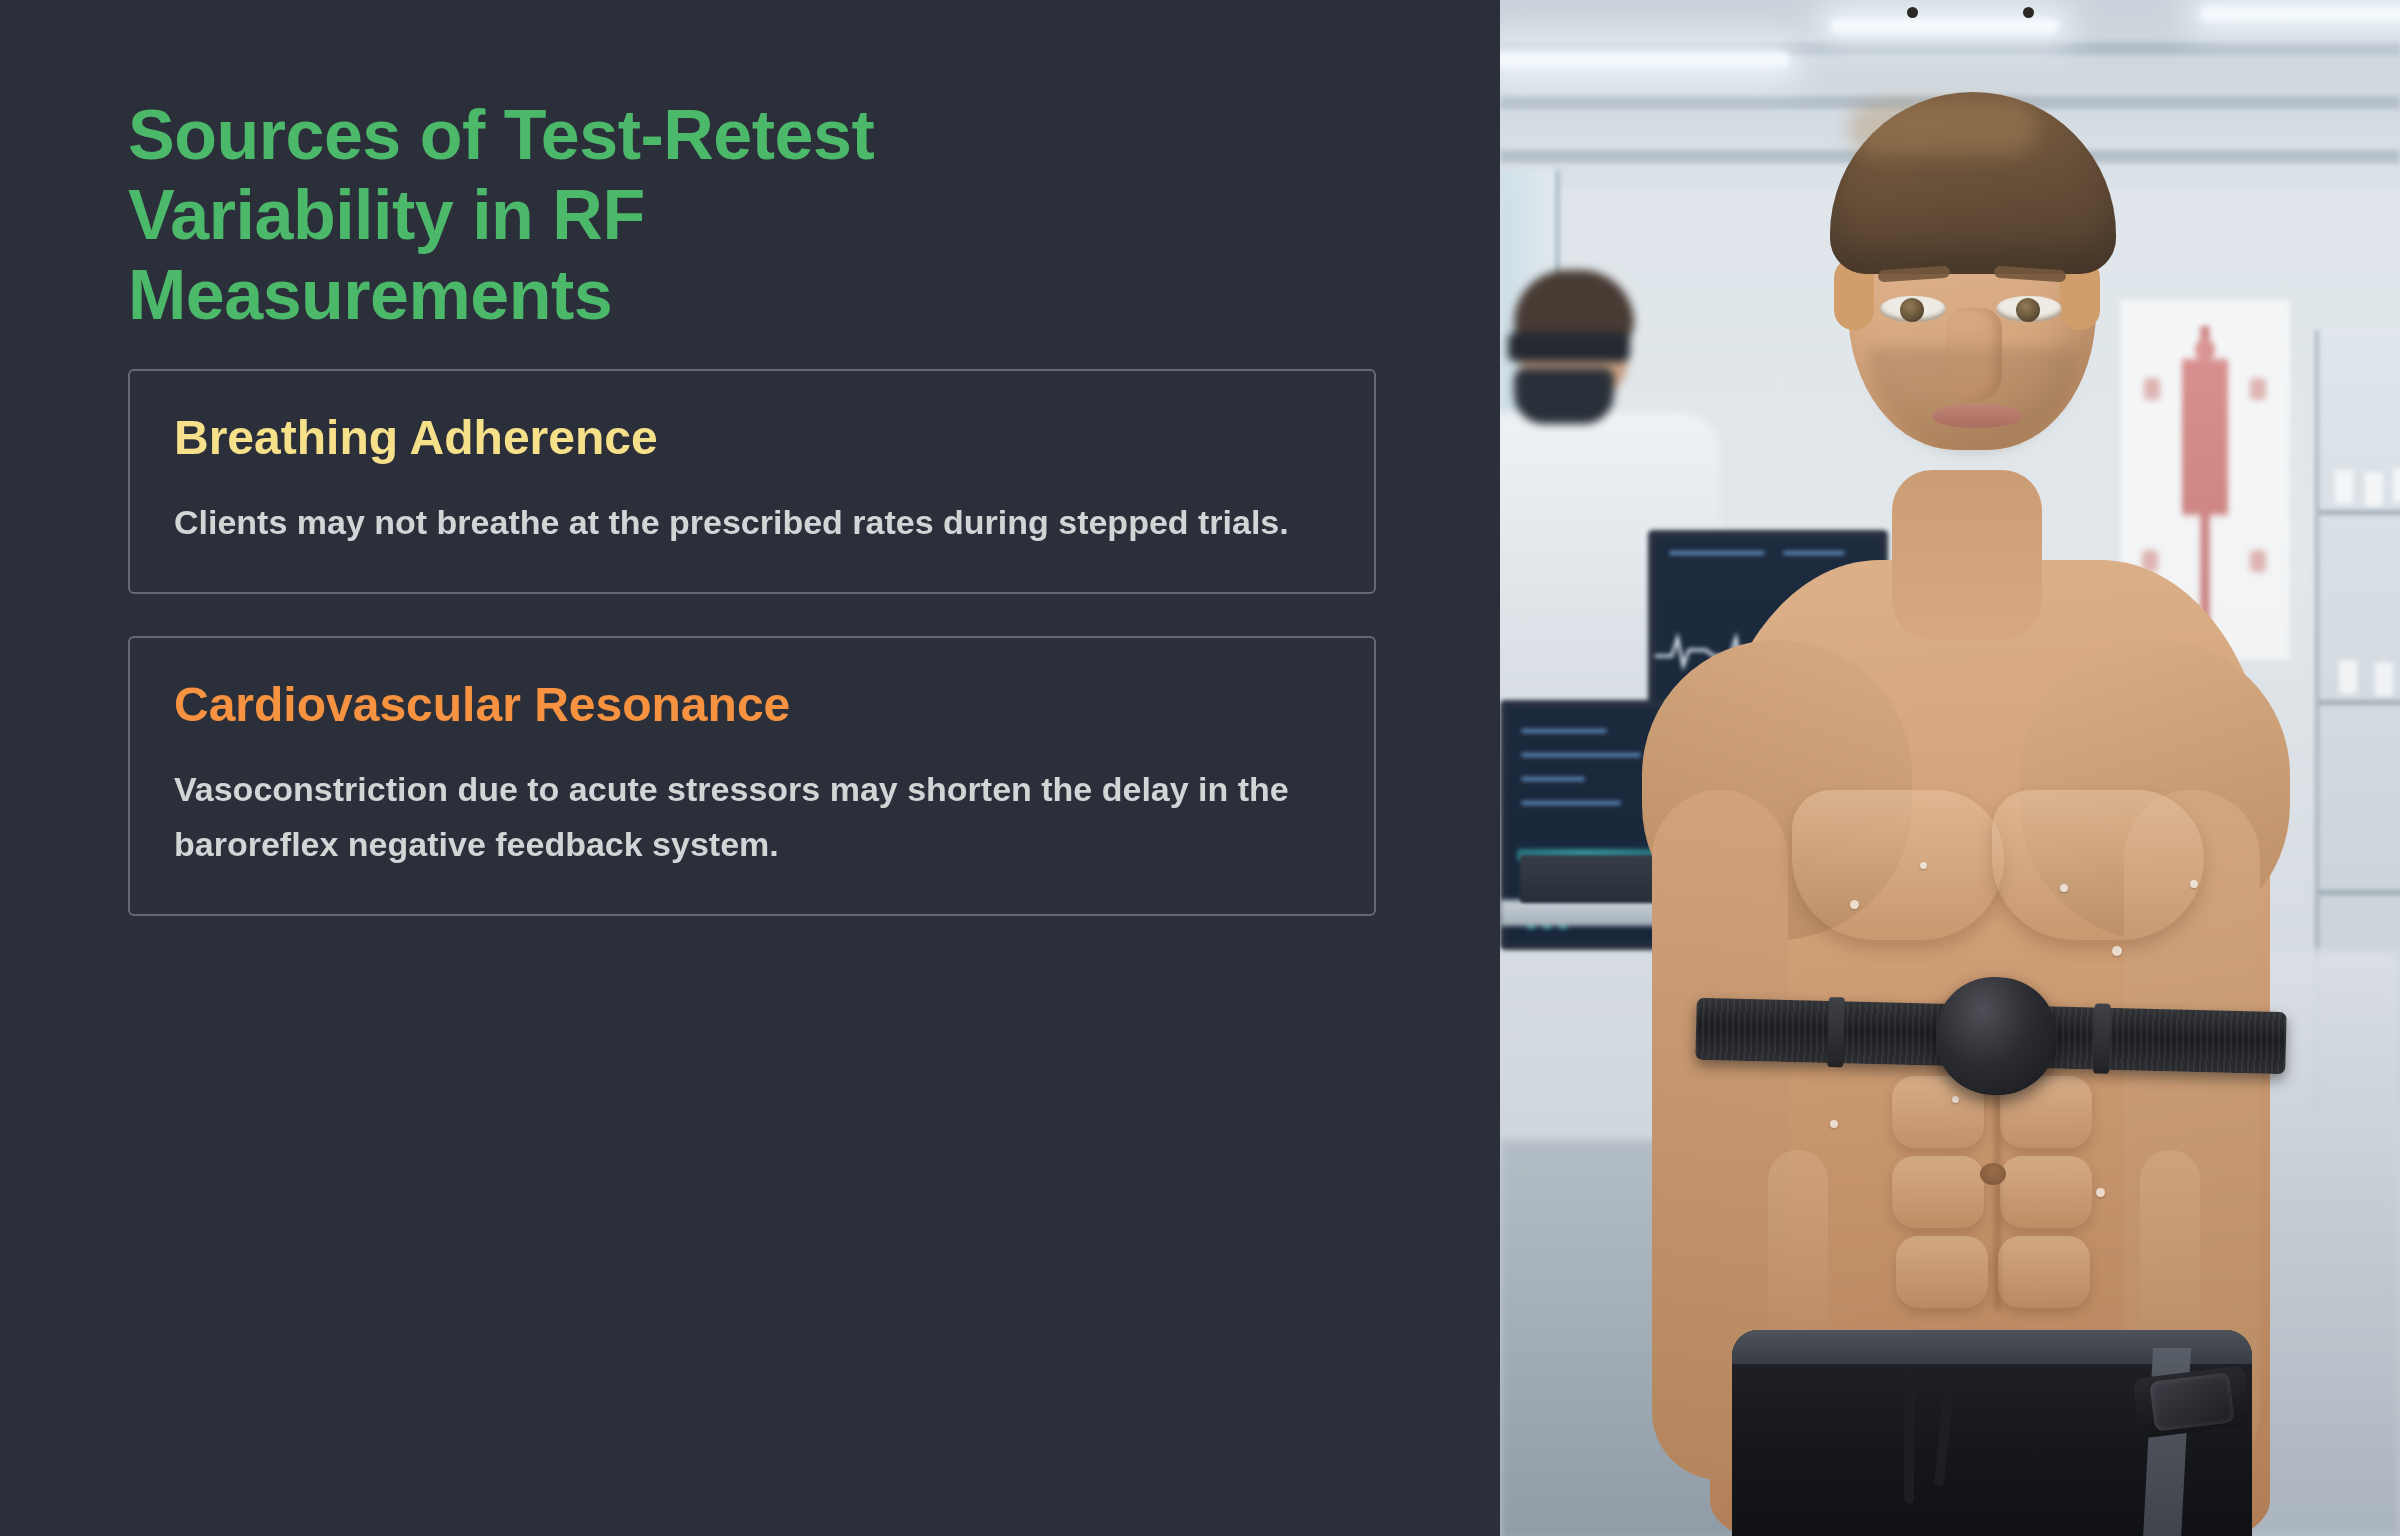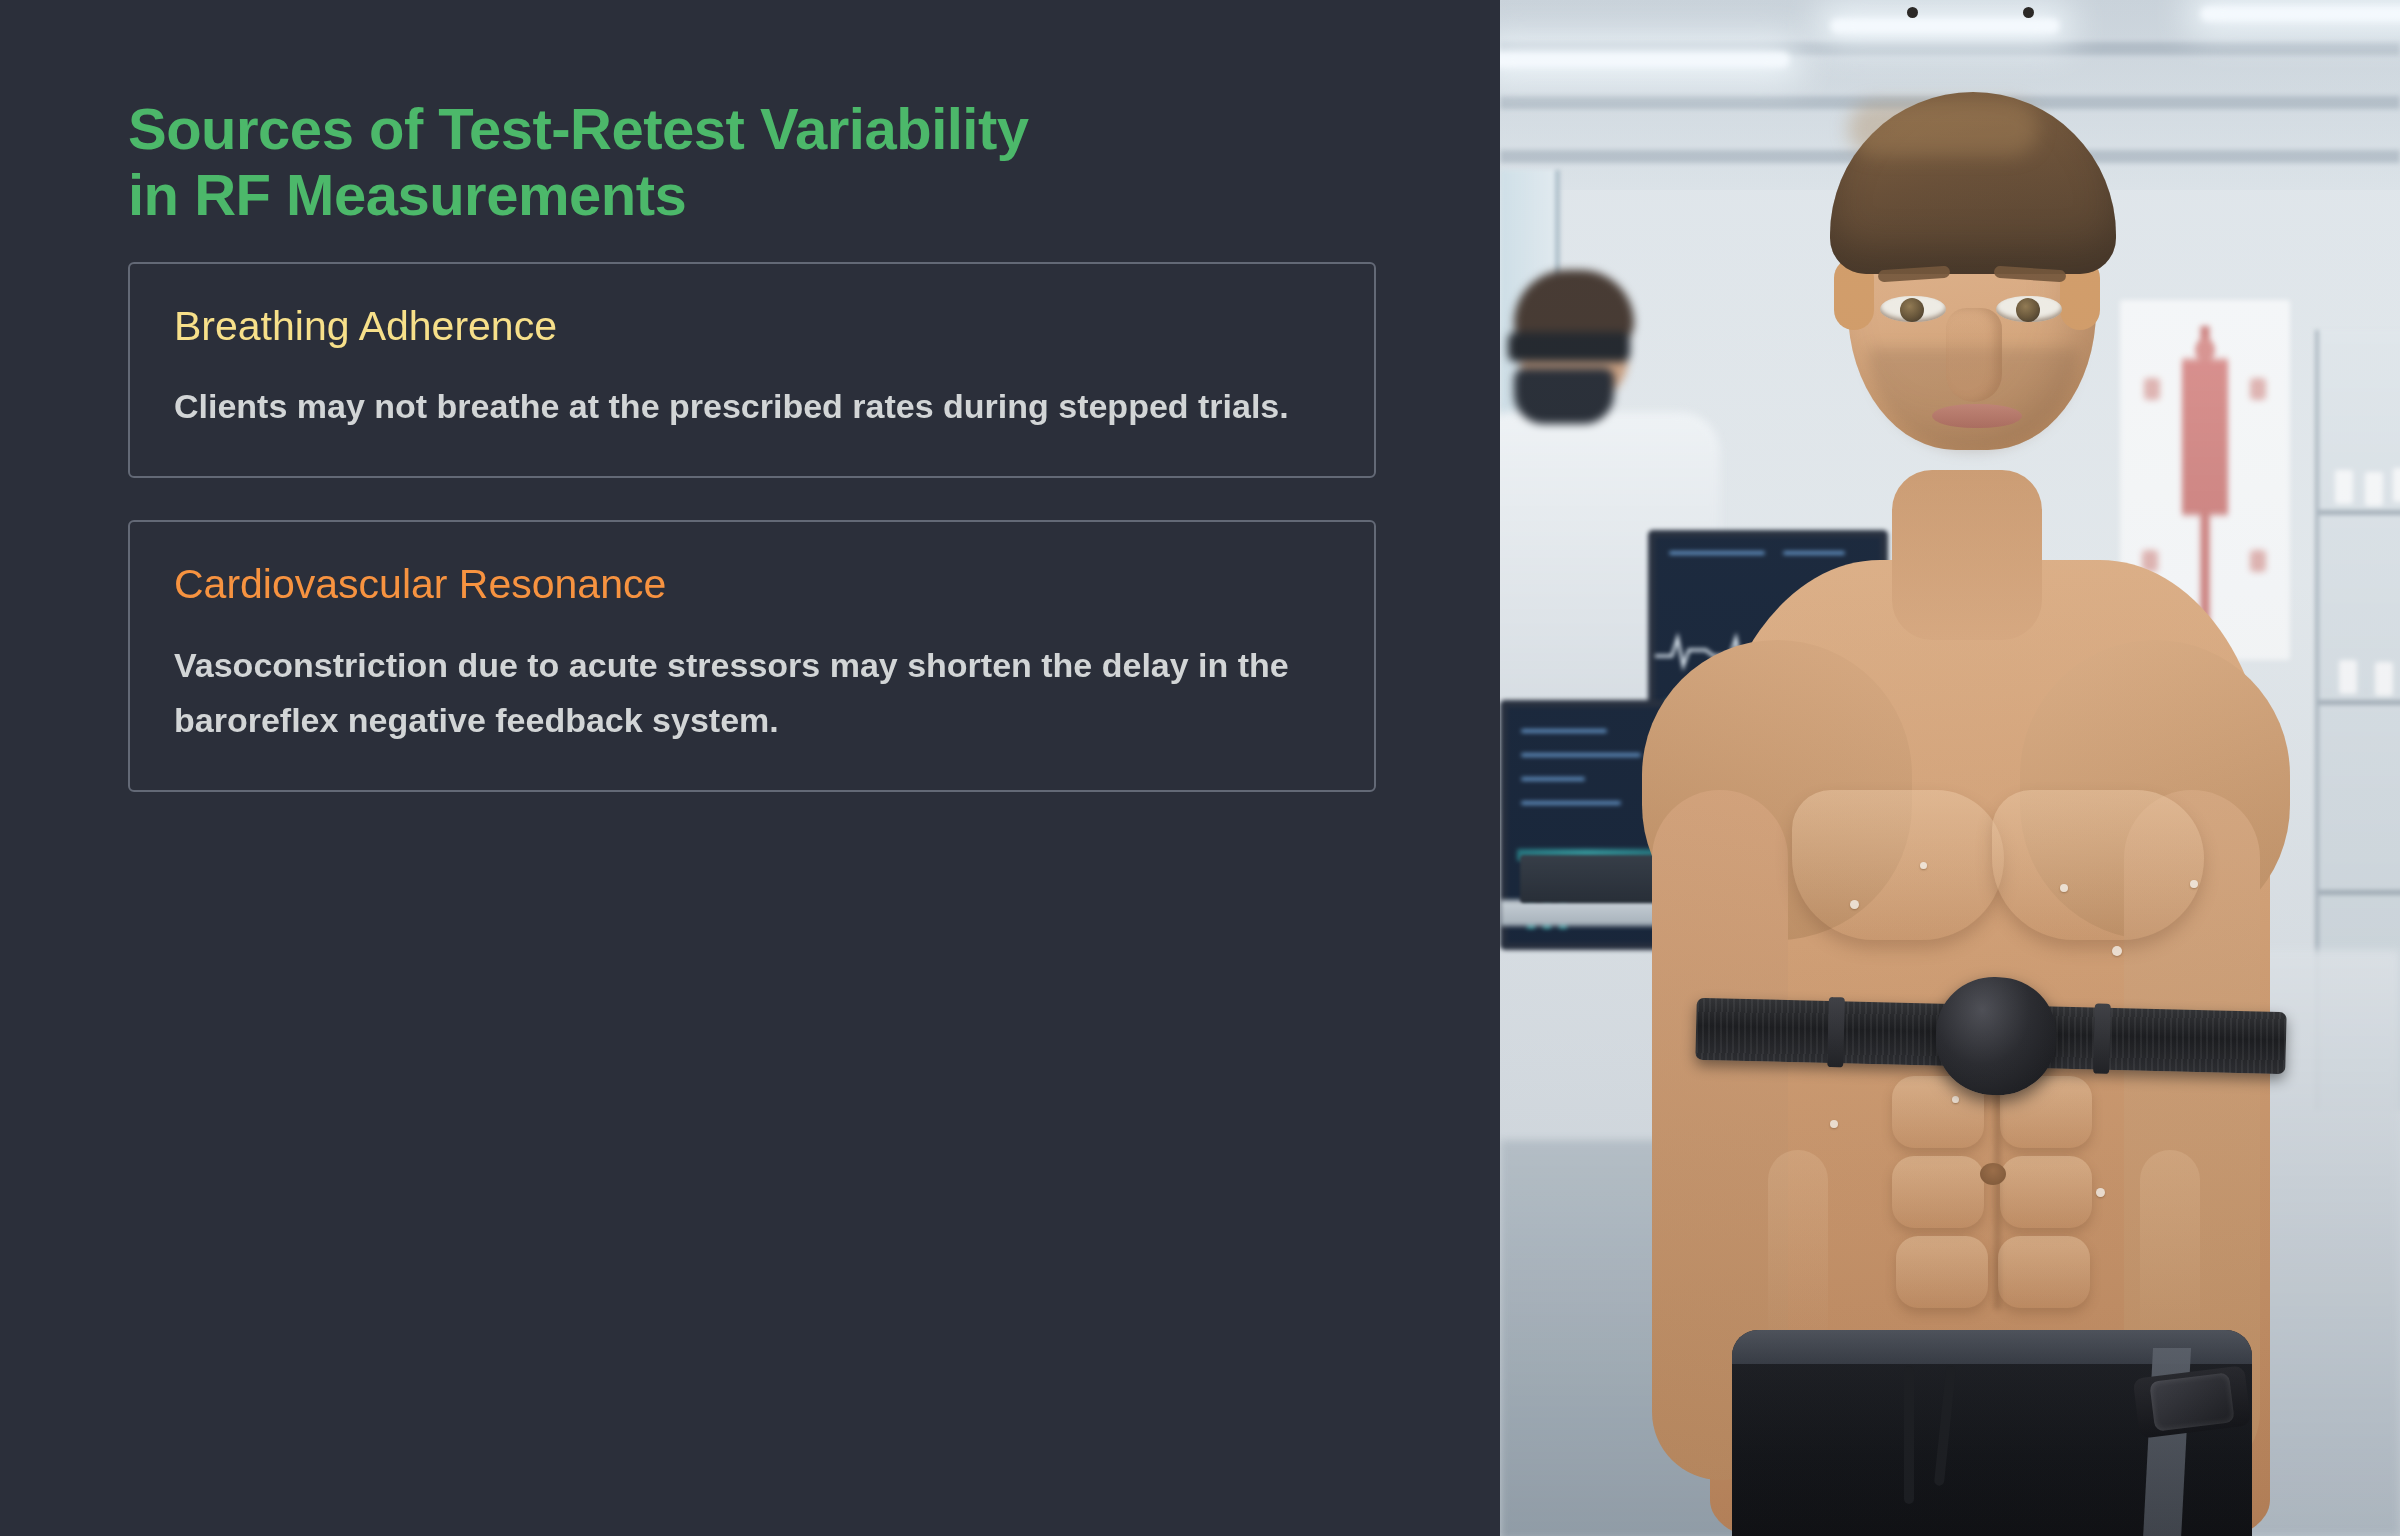--- a/index.html
+++ b/index.html
@@ -25,21 +25,21 @@
     width:1500px;
     height:1536px;
     background:#2b2f3a;
     padding:96px 128px 0 128px;
     position:relative;
     flex:0 0 1500px;
   }
 
   .slide-title {
     color:#4cb86a;
-    font-size:58px;
+    font-size:70px;
     font-weight:700;
     line-height:1.14;
     letter-spacing:-0.5px;
     max-width:960px;
     margin-bottom:34px;
   }
 
   .slide-subtitle {
     color:#f1f2f1;
     font-size:48px;
@@ -54,22 +54,22 @@
 
   .card {
     border:2px solid #636976;
     border-radius:6px;
     background:transparent;
     padding:38px 44px 42px 44px;
     width:1248px;
   }
 
   .card-title {
-    font-size:41px;
-    font-weight:400;
+    font-size:48px;
+    font-weight:700;
     line-height:1.2;
     margin-bottom:28px;
   }
   .card-title.accent-yellow { color:#f7e08a; }
   .card-title.accent-orange { color:#f79340; }
 
   .card-body {
     color:#d2d5d6;
     font-size:34px;
     font-weight:700;

